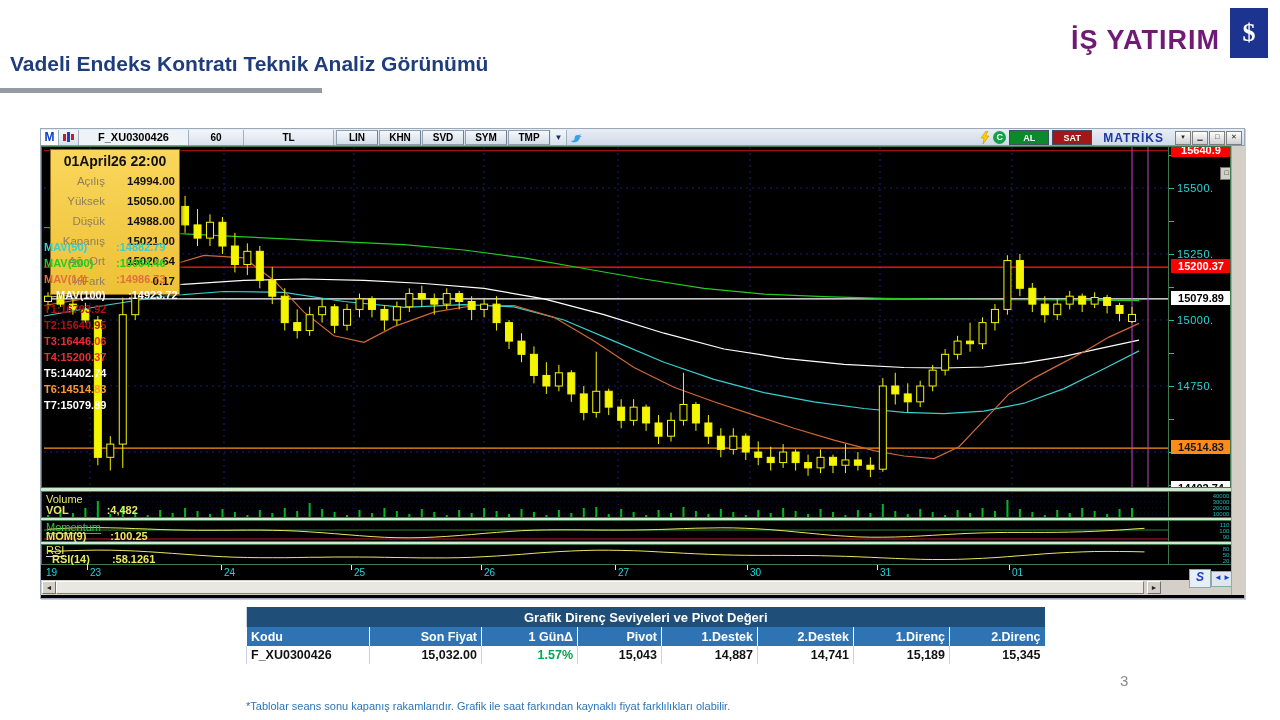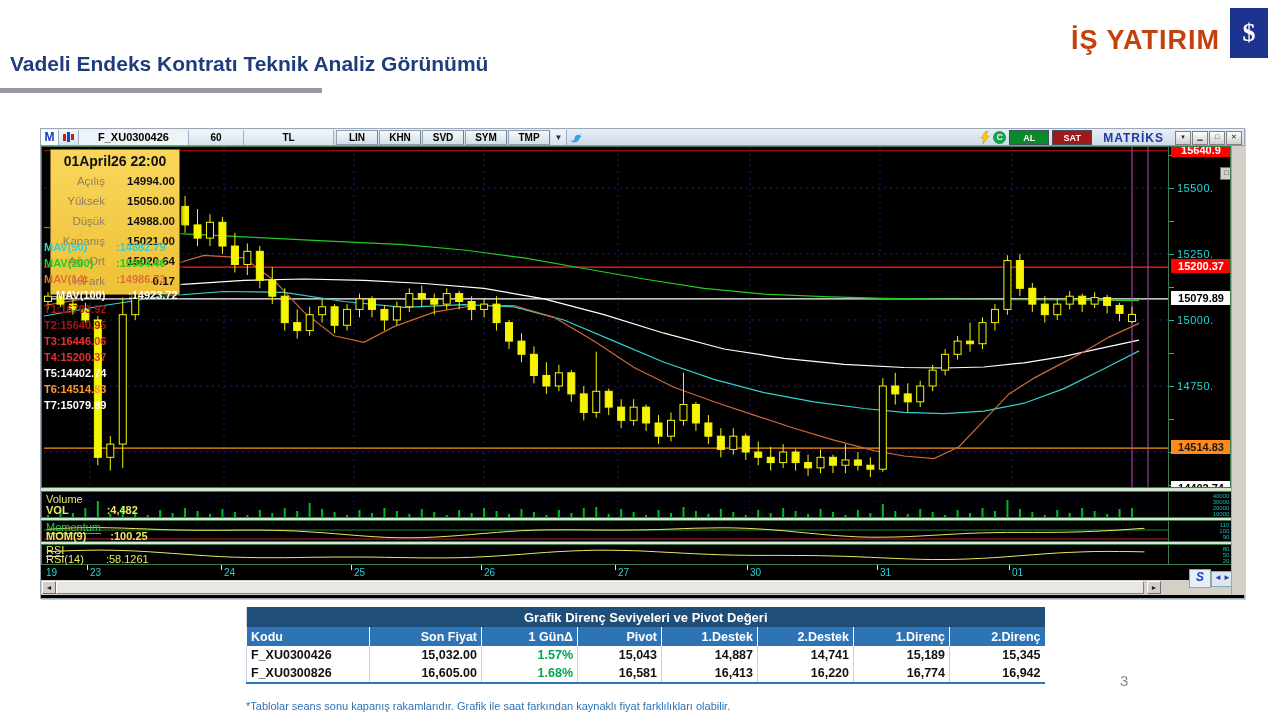--- a/index.html
+++ b/index.html
@@ -2,21 +2,21 @@
 <html><head>
 <meta charset="utf-8">
 <style>
   html,body{margin:0;padding:0;background:#fff;}
   #slide{position:relative;width:1280px;height:720px;background:#ffffff;overflow:hidden;
          font-family:"Liberation Sans",sans-serif;}
   
   #page-title{position:absolute;left:10px;top:52px;margin:0;font-size:21px;font-weight:bold;color:#1f3d7c;}
   #title-underline{position:absolute;left:0;top:88px;width:322px;height:5px;background:#959aa3;}
   #logo{position:absolute;right:12px;top:8px;display:flex;align-items:center;gap:10px;}
-  #logo .logo-text{font-size:27px;font-weight:bold;color:#c2410c;letter-spacing:1px;margin-top:14px;}
+  #logo .logo-text{font-size:27px;font-weight:bold;color:#701a75;letter-spacing:1px;margin-top:14px;}
   #logo .logo-emblem{width:38px;height:50px;background:#1d3390;color:#fff;display:flex;align-items:center;justify-content:center;
         font-size:26px;font-weight:bold;font-family:"Liberation Serif",serif;}
   #page-number{position:absolute;left:1120px;top:672px;font-size:15px;color:#8a8a8a;}
   #footnote{position:absolute;left:246px;top:700px;font-size:11px;color:#2e74b5;}
 
   
   #terminal{position:absolute;left:40px;top:128px;width:1203px;height:469px;background:#000;
             border:1px solid #9aa8b8;box-shadow:1px 1px 0 #c8d0da;}
   #toolbar{position:absolute;left:0;top:0;width:100%;height:17px;background:linear-gradient(#e8eef6,#cfdae8);
            display:flex;align-items:center;font-size:10px;color:#000;border-bottom:1px solid #8899aa;box-sizing:border-box;}
@@ -569,21 +569,21 @@
         </div>
     </div>
 
     <div class="pane-sep" style="top:413px"></div>
 
     <div class="pane" id="rsi-pane">
       <svg class="chart-svg" id="rsi-svg" width="1124" height="19">
           <polyline points="4.0,6.7 16.5,6.1 28.9,5.6 41.4,5.3 53.8,5.1 66.3,5.2 78.8,5.5 91.2,6.0 103.7,6.7 116.1,7.5 128.6,8.4 141.1,9.3 153.5,10.2 166.0,11.0 178.4,11.7 190.9,12.2 203.4,12.5 215.8,12.7 228.3,12.7 240.7,12.7 253.2,12.5 265.7,12.3 278.1,12.2 290.6,12.0 303.0,12.0 315.5,12.0 328.0,12.1 340.4,12.3 352.9,12.5 365.3,12.7 377.8,12.9 390.3,12.9 402.7,12.9 415.2,12.7 427.6,12.3 440.1,11.7 452.6,11.0 465.0,10.2 477.5,9.3 489.9,8.3 502.4,7.4 514.9,6.6 527.3,6.0 539.8,5.5 552.2,5.2 564.7,5.2 577.2,5.4 589.6,5.7 602.1,6.2 614.5,6.9 627.0,7.5 639.5,8.2 651.9,8.8 664.4,9.3 676.8,9.8 689.3,10.1 701.8,10.3 714.2,10.4 726.7,10.4 739.1,10.4 751.6,10.5 764.1,10.5 776.5,10.7 789.0,11.0 801.4,11.3 813.9,11.8 826.4,12.3 838.8,12.9 851.3,13.4 863.7,13.9 876.2,14.3 888.7,14.5 901.1,14.5 913.6,14.3 926.0,13.9 938.5,13.3 951.0,12.6 963.4,11.7 975.9,10.7 988.3,9.8 1000.8,8.8 1013.3,8.0 1025.7,7.4 1038.2,6.9 1050.6,6.5 1063.1,6.4 1075.6,6.5 1088.0,6.6 1100.5,6.9" fill="none" stroke="#e8e860" stroke-width="1"></polyline>
         </svg>
       <div class="pane-label" style="left:4px;top:-1px;color:#e8e860;border-bottom:1px solid #d0d0d0;">RSI</div>
-      <div class="pane-label" style="left:4px;top:8px;color:#e8e860;font-weight:normal">
+      <div class="pane-label" style="left:10px;top:8px;color:#e8e860;font-weight:bold">
         <span>RSI(14)</span><span style="display:inline-block;width:22px"></span><span>:58.1261</span>
       </div>
       <div class="axis-area" id="rsi-axis">
           <div class="ax-mini" style="top: 1px;">80.<br>50.<br>20.</div>
         </div>
     </div>
 
     <div id="date-strip">
         <div class="date-lb" style="left: 5px;">19</div>
         <div class="date-lb" style="left: 49px;">23</div>
@@ -645,28 +645,18 @@
         <tr>
           <td class="kod">F_XU0300426</td>
           <td class="num">15,032.00</td>
           <td class="num pct">1.57%</td>
           <td class="num">15,043</td>
           <td class="num">14,887</td>
           <td class="num">14,741</td>
           <td class="num">15,189</td>
           <td class="num">15,345</td>
         </tr>
-        <tr class="last">
-          <td class="kod">F_XU0300826</td>
-          <td class="num">16,605.00</td>
-          <td class="num pct">1.68%</td>
-          <td class="num">16,581</td>
-          <td class="num">16,413</td>
-          <td class="num">16,220</td>
-          <td class="num">16,774</td>
-          <td class="num">16,942</td>
-        </tr>
       </tbody>
   </table>
 
   <div id="footnote">*Tablolar seans sonu kapanış rakamlarıdır. Grafik ile saat farkından kaynaklı fiyat farklılıkları olabilir.</div>
   <div id="page-number">3</div>
 </div>
 
 </body></html>

